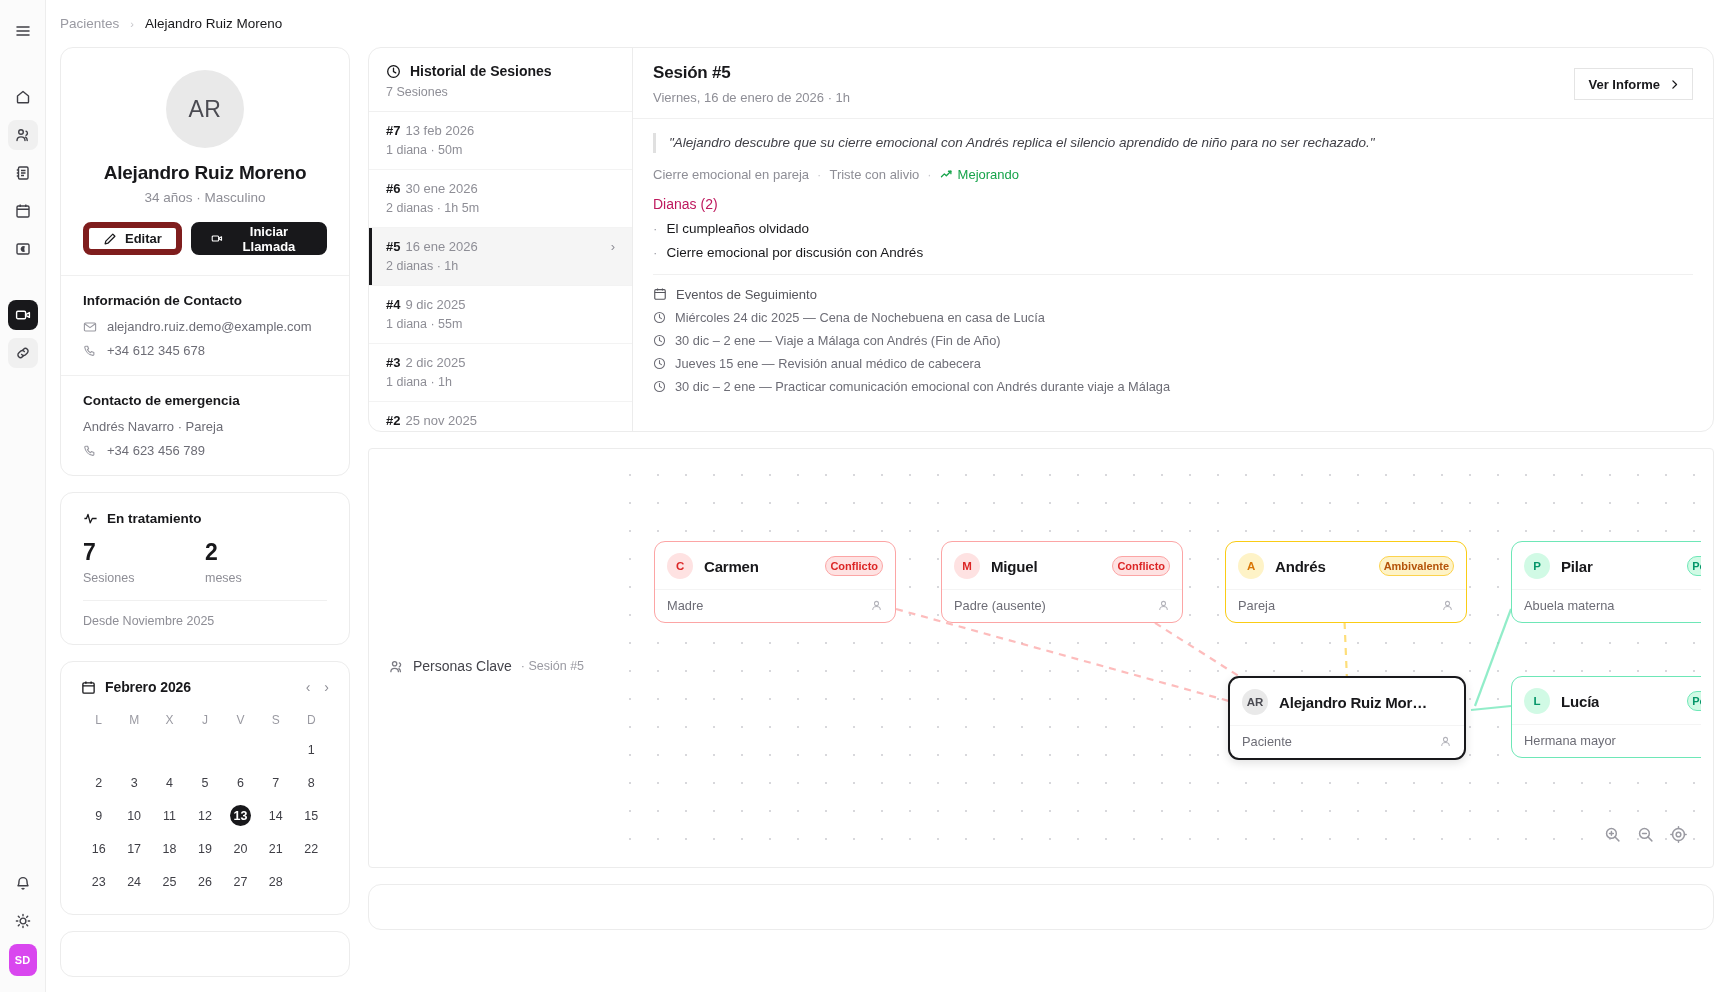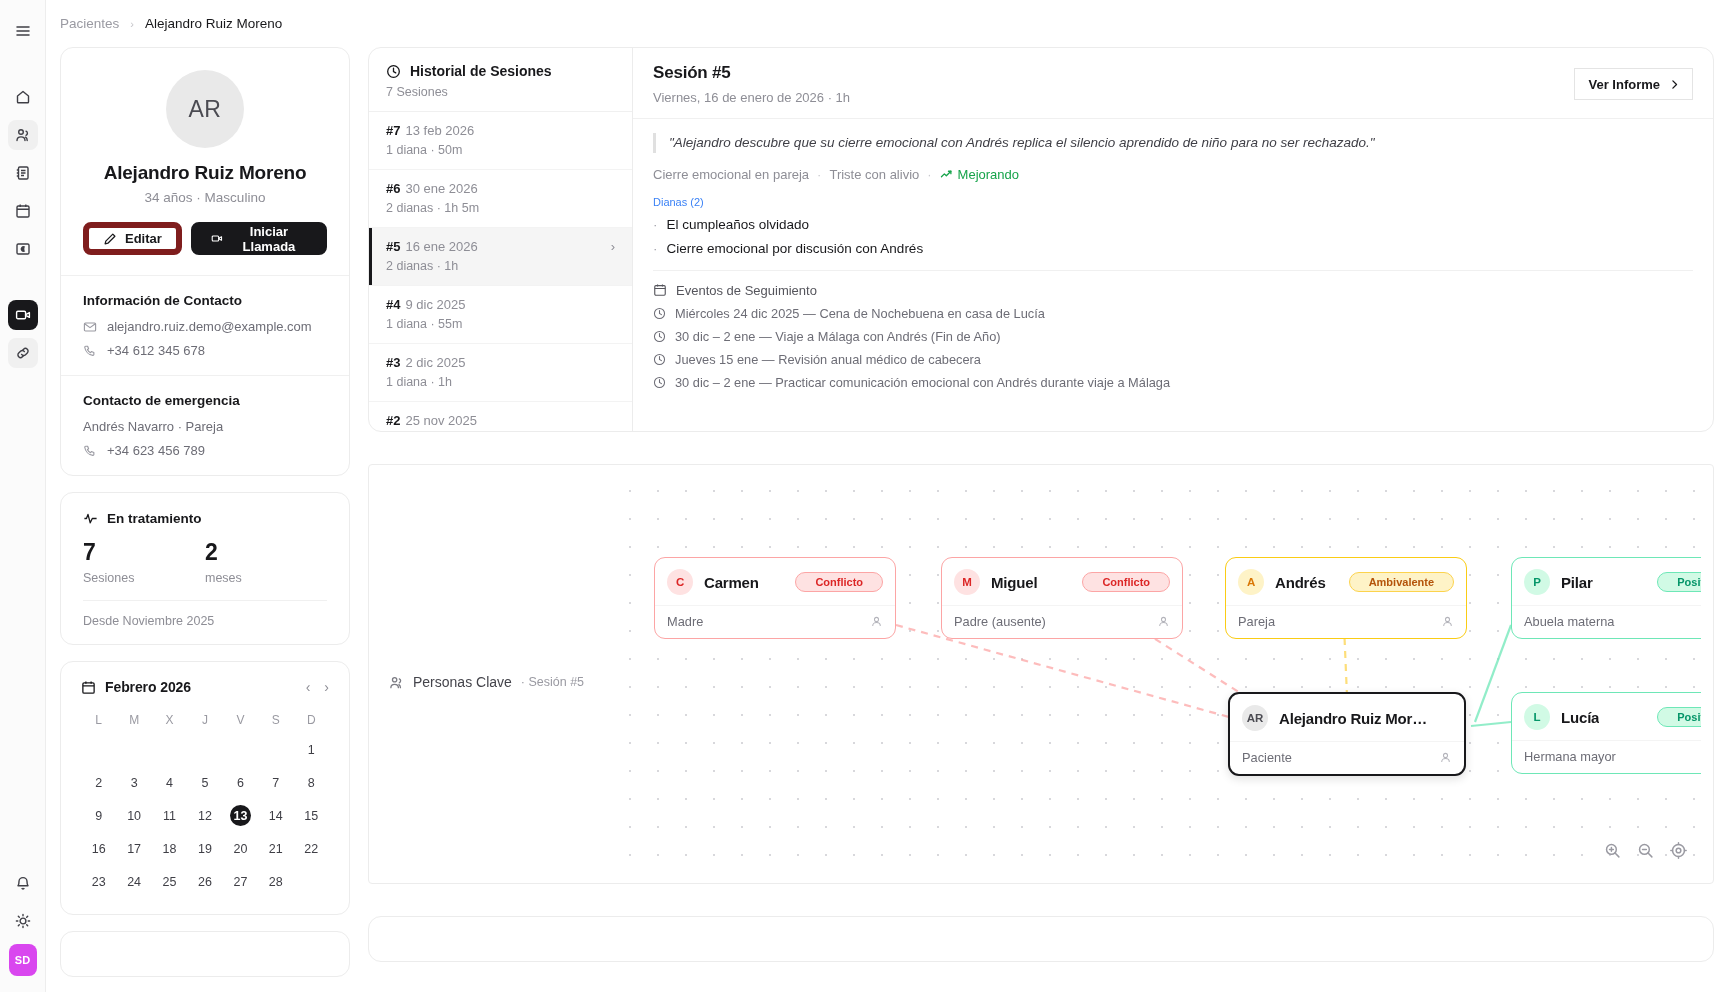--- a/index.html
+++ b/index.html
@@ -91,21 +91,21 @@
   table.cal th { font-size: 12px; font-weight: 400; color: #9a9aa2; padding: 6px 0; }
   table.cal td { font-size: 12.5px; color: #3f3f46; text-align: center; padding: 6px 0; }
   table.cal td .d {
     display: inline-flex; align-items: center; justify-content: center;
     width: 21px; height: 21px; border-radius: 50%;
   }
   table.cal td .d.today { background: #18181b; color: #fff; font-weight: 600; }
   .stub { height: 46px; }
 
   
-  .rcol { flex: 1; display: flex; flex-direction: column; gap: 32px; min-width: 0; }
+  .rcol { flex: 1; display: flex; flex-direction: column; gap: 16px; min-width: 0; }
 
   .sessrow { display: flex; border: 1px solid #ececec; border-radius: 13px; background: #fff; overflow: hidden; height: 385px; }
   .hist { width: 264px; flex: 0 0 264px; border-right: 1px solid #ececec; overflow: hidden; }
   .hist-h { padding: 15px 17px 12px; border-bottom: 1px solid #f0f0f0; }
   .hist-t { display: flex; align-items: center; gap: 9px; font-size: 14px; font-weight: 700; }
   .hist-c { font-size: 12.5px; color: #8e8e96; margin-top: 6px; }
   .srow { padding: 11px 17px 12px; border-bottom: 1px solid #f3f3f3; cursor: pointer; position: relative; display: flex; align-items: flex-start; }
   .srow .txt { flex: 1; min-width: 0; }
   .srow .ln1 { font-size: 13px; }
   .srow .ln1 b { font-weight: 700; }
@@ -125,21 +125,21 @@
     font-size: 13px; font-weight: 600; cursor: pointer; background: #fff;
   }
   .det-b { padding: 14px 20px 0; }
   .quote {
     border-left: 3px solid #e0e0e0; padding-left: 13px;
     font-size: 13.5px; font-style: italic; color: #3f3f46; line-height: 1.45;
   }
   .tags { display: flex; align-items: center; gap: 8px; font-size: 13px; color: #8e8e96; margin-top: 14px; }
   .tags .dot { color: #c9c9ce; }
   .tags .up { color: #16a34a; display: inline-flex; align-items: center; gap: 5px; }
-  .dianas-t { font-size: 11px; color: #3b82f6; margin-top: 14px; }
+  .dianas-t { font-size: 14px; color: #be185d; margin-top: 14px; }
   .diana { font-size: 13.5px; margin-top: 9px; display: flex; gap: 9px; }
   .diana .b { color: #a1a1aa; }
   .events { border-top: 1px solid #f0f0f0; margin-top: 14px; padding-top: 12px; }
   .ev-h { display: flex; align-items: center; gap: 9px; font-size: 13px; color: #55555c; }
   .ev { display: flex; align-items: center; gap: 9px; font-size: 12.8px; color: #6d6d76; margin-top: 8px; }
 
   
   .graph { border: 1px solid #ececec; border-radius: 4px; background: #fff; height: 420px; display: flex; }
   .graph-h { display: flex; align-items: center; gap: 9px; padding: 16px 20px 0; font-size: 14px; }
   .graph-h .ttl { font-weight: 400; color: #44444b; }
@@ -156,21 +156,21 @@
   }
   .node .top { display: flex; align-items: center; gap: 11px; padding: 11px 12px 10px; }
   .node .circ {
     width: 26px; height: 26px; border-radius: 50%; flex: 0 0 26px;
     display: flex; align-items: center; justify-content: center;
     font-size: 11.5px; font-weight: 700;
   }
   .node .nm { font-size: 15px; font-weight: 700; letter-spacing: -0.2px; white-space: nowrap; overflow: hidden; text-overflow: ellipsis; }
   .node .badge {
     margin-left: auto; flex: 0 0 auto; font-size: 11px; font-weight: 600;
-    border-radius: 999px; padding: 3px 19px; border: 1px solid;
+    border-radius: 999px; padding: 3px 4px; border: 1px solid;
   }
   .node .bot {
     display: flex; align-items: center; padding: 8px 12px 9px;
     font-size: 12.8px; color: #6d6d76; border-top: 1px solid #f4f4f4;
   }
   .node .bot svg { margin-left: auto; color: #b4b4bb; }
   .node.self { border: 2.5px solid #18181b; box-shadow: 0 3px 10px rgba(0,0,0,.12); width: 238px; }
 
   .zoomctl { position: absolute; right: 14px; bottom: 12px; display: flex; gap: 16px; color: #9a9aa2; }
   .zoomctl span { cursor: pointer; display: inline-flex; }

